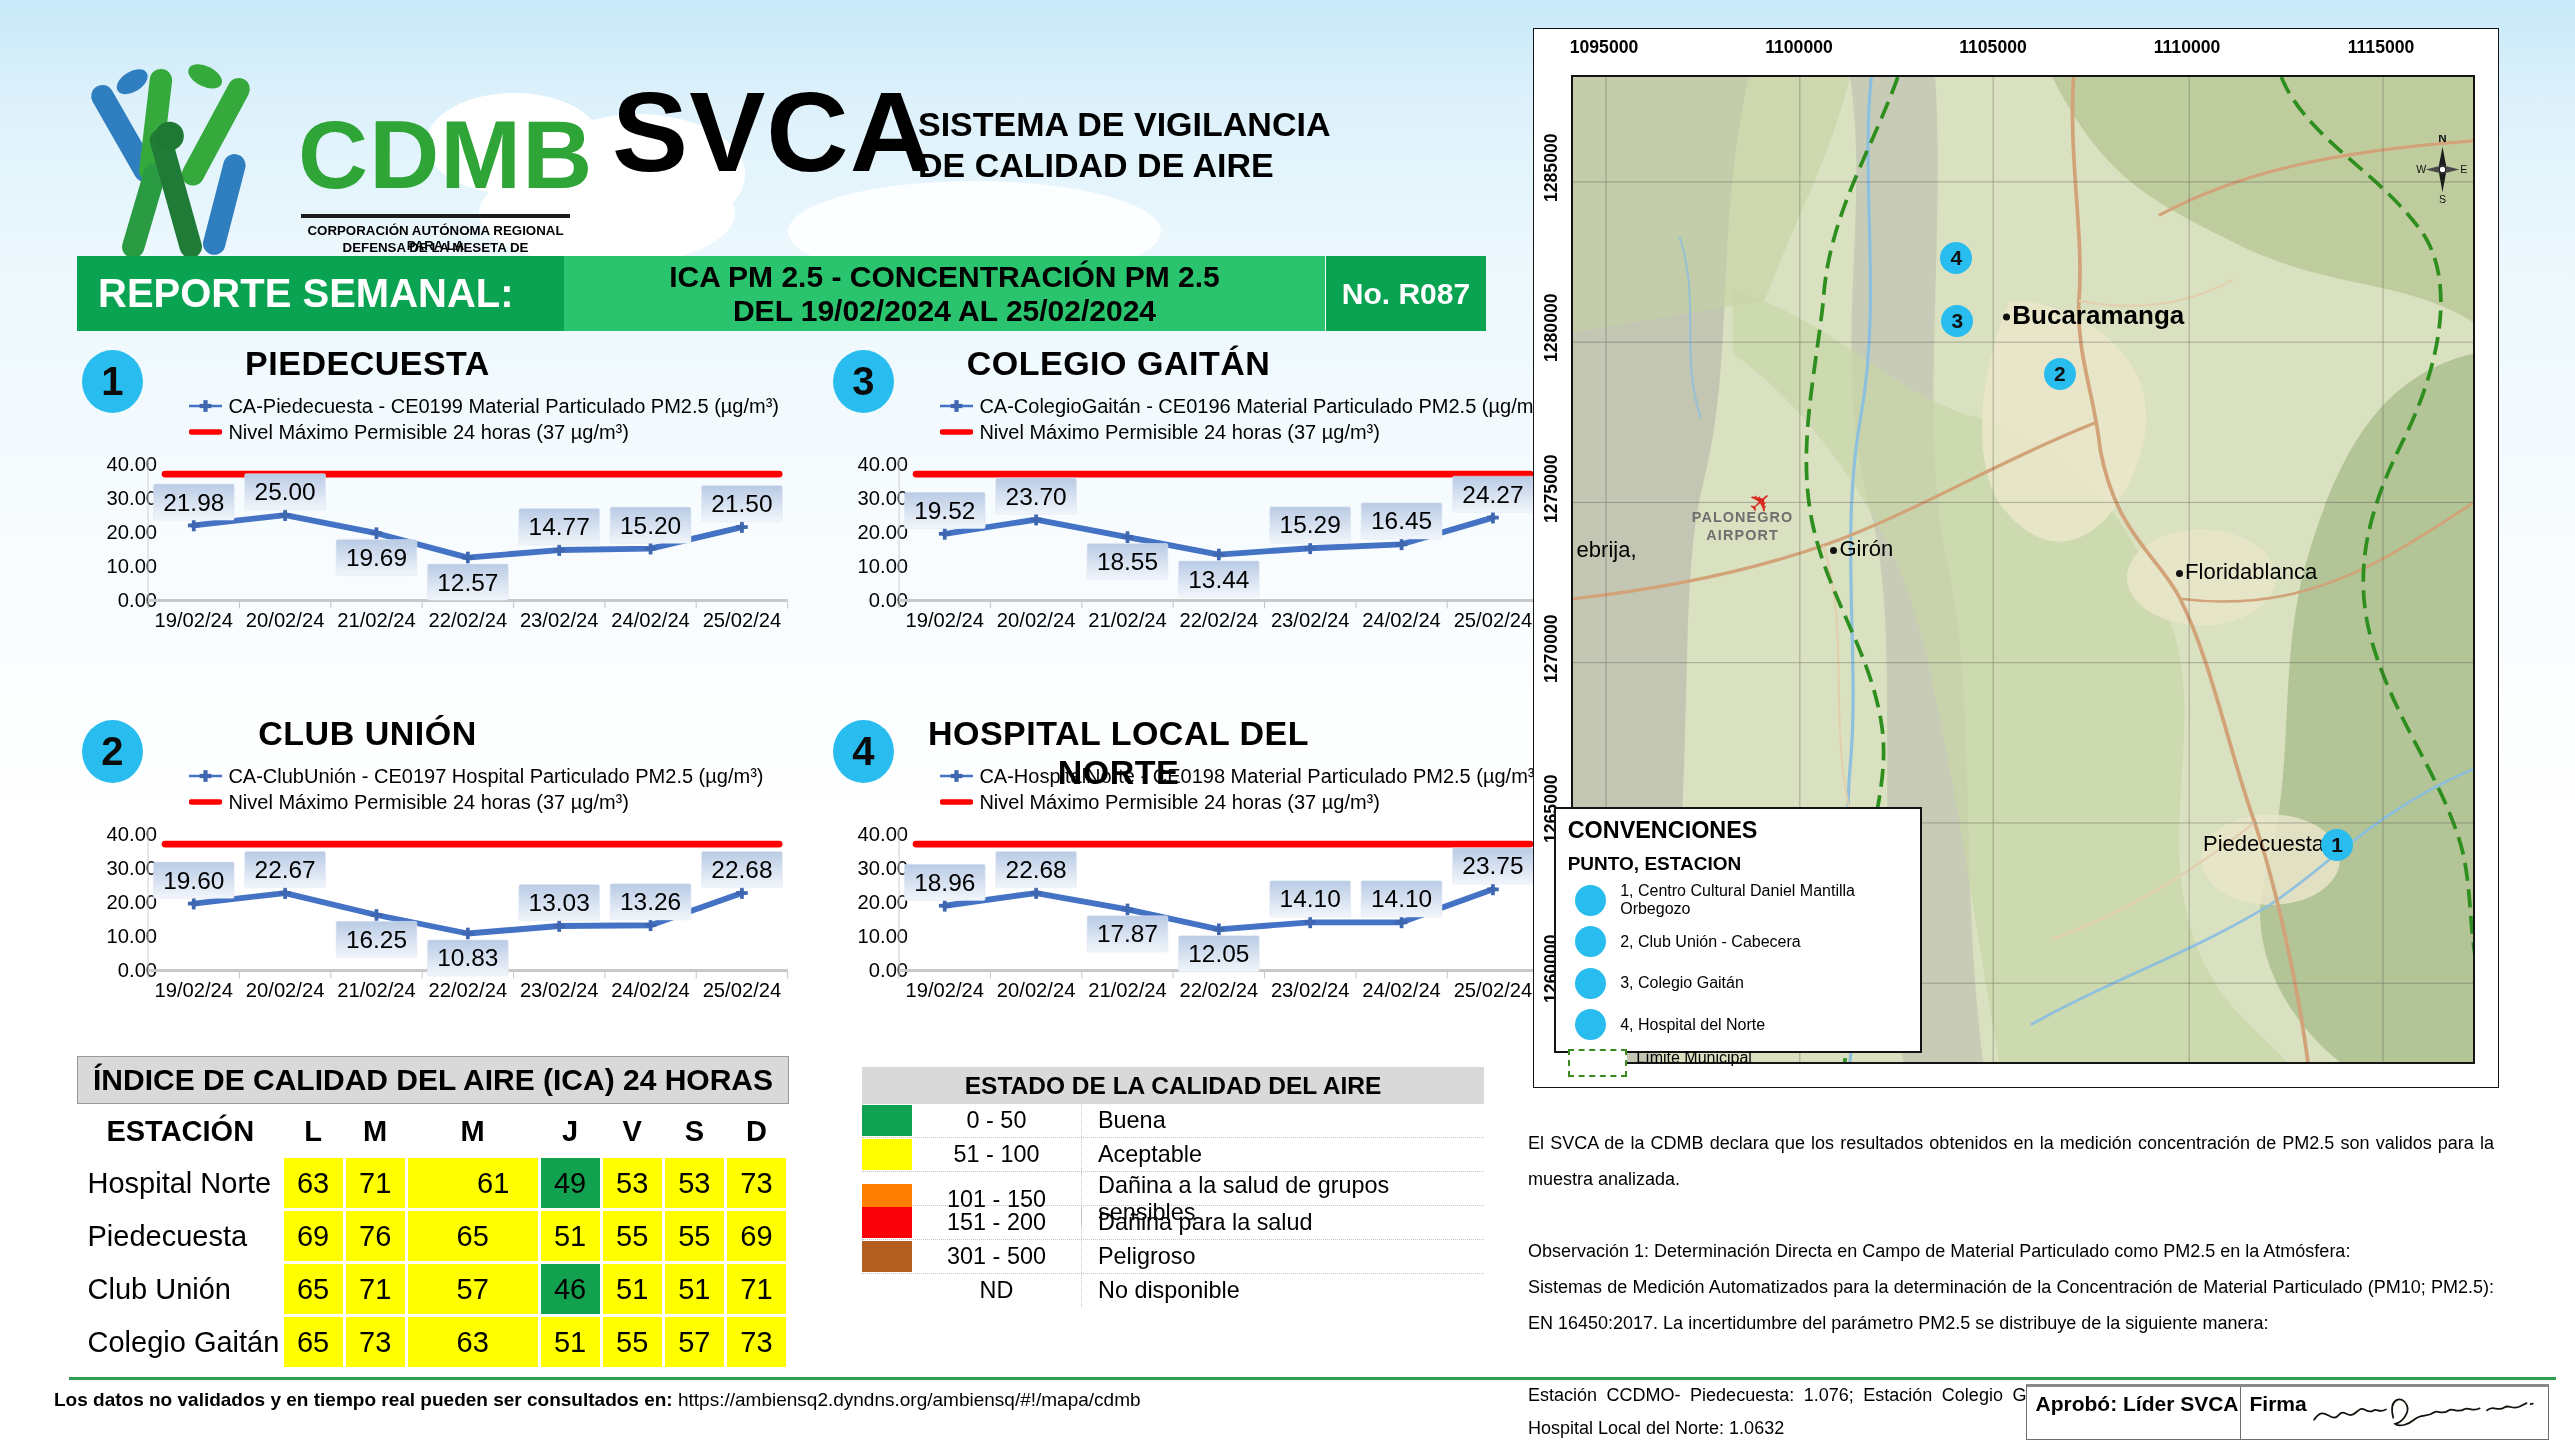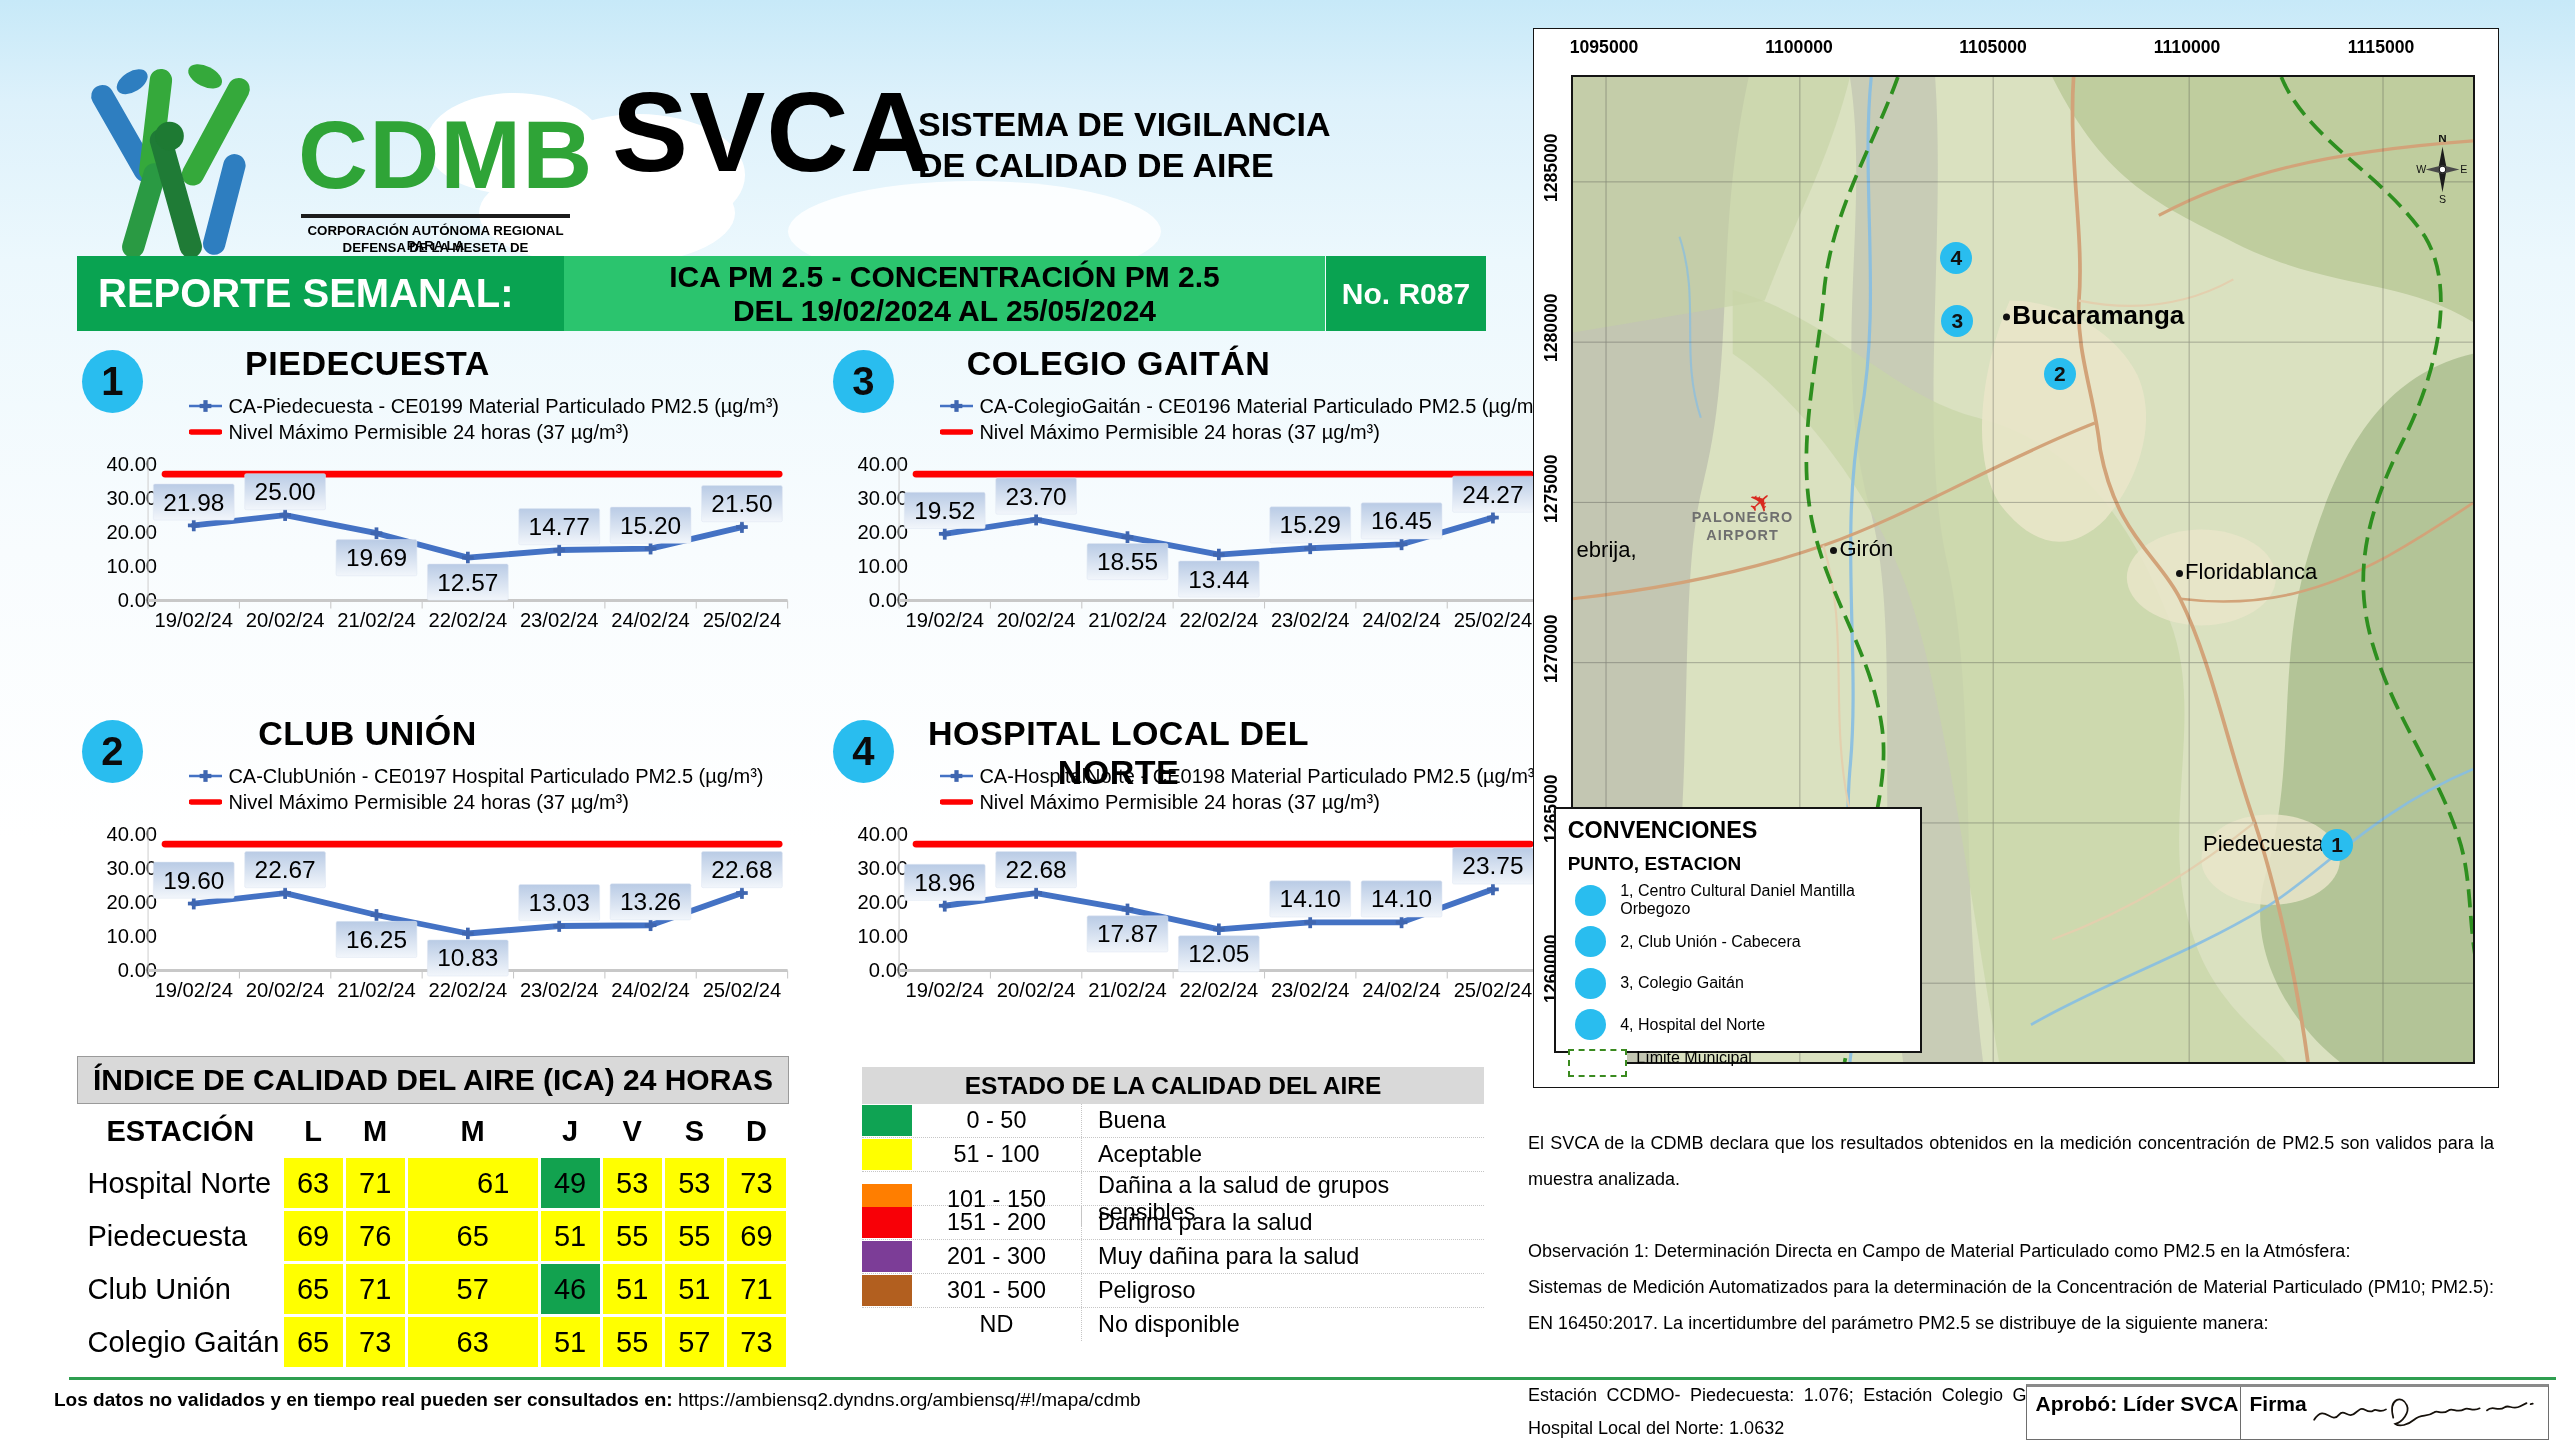--- a/index.html
+++ b/index.html
@@ -112,21 +112,21 @@
 
   <div id="svca" class="abs">SVCA</div>
   <div id="banner-left" class="abs banner-seg">REPORTE SEMANAL:</div>
 
   <div id="svca-sub" class="abs">
     <div>SISTEMA DE VIGILANCIA</div>
     <div>DE CALIDAD DE AIRE</div>
   </div>
   <div id="banner-mid" class="abs banner-seg">
     <div>ICA PM 2.5 - CONCENTRACIÓN PM 2.5</div>
-    <div>DEL 19/02/2024 AL 25/05/2024</div>
+    <div>DEL 19/02/2024 AL 25/02/2024</div>
   </div>
   <div id="banner-right" class="abs banner-seg">No. R087</div>
 
   <div id="chart0" class="abs chart">
     <div class="plot-svg"><svg width="745" height="311" viewBox="0 0 1400 585">
           <defs>
             <linearGradient id="lb" x1="0" y1="0" x2="0" y2="1">
         <stop offset="0" stop-color="#b9cbe5"></stop>
               <stop offset="1" stop-color="#f2f6fb"></stop>
             </linearGradient>
@@ -521,25 +521,20 @@
           <div class="estado-swatch" style="background: rgb(255, 126, 0);"></div>
           <div class="estado-range">101 - 150</div>
           <div class="estado-label">Dañina a la salud de grupos sensibles</div>
         </div>
         <div class="estado-row">
           <div class="estado-swatch" style="background: rgb(248, 0, 7);"></div>
           <div class="estado-range">151 - 200</div>
           <div class="estado-label">Dañina para la salud</div>
         </div>
         <div class="estado-row">
-          <div class="estado-swatch" style="background: rgb(124, 61, 151);"></div>
-          <div class="estado-range">201 - 300</div>
-          <div class="estado-label">Muy dañina para la salud</div>
-        </div>
-        <div class="estado-row">
           <div class="estado-swatch" style="background: rgb(178, 95, 31);"></div>
           <div class="estado-range">301 - 500</div>
           <div class="estado-label">Peligroso</div>
         </div>
         <div class="estado-row">
           <div class="estado-swatch"></div>
           <div class="estado-range">ND</div>
           <div class="estado-label">No disponible</div>
         </div>
       </div>

